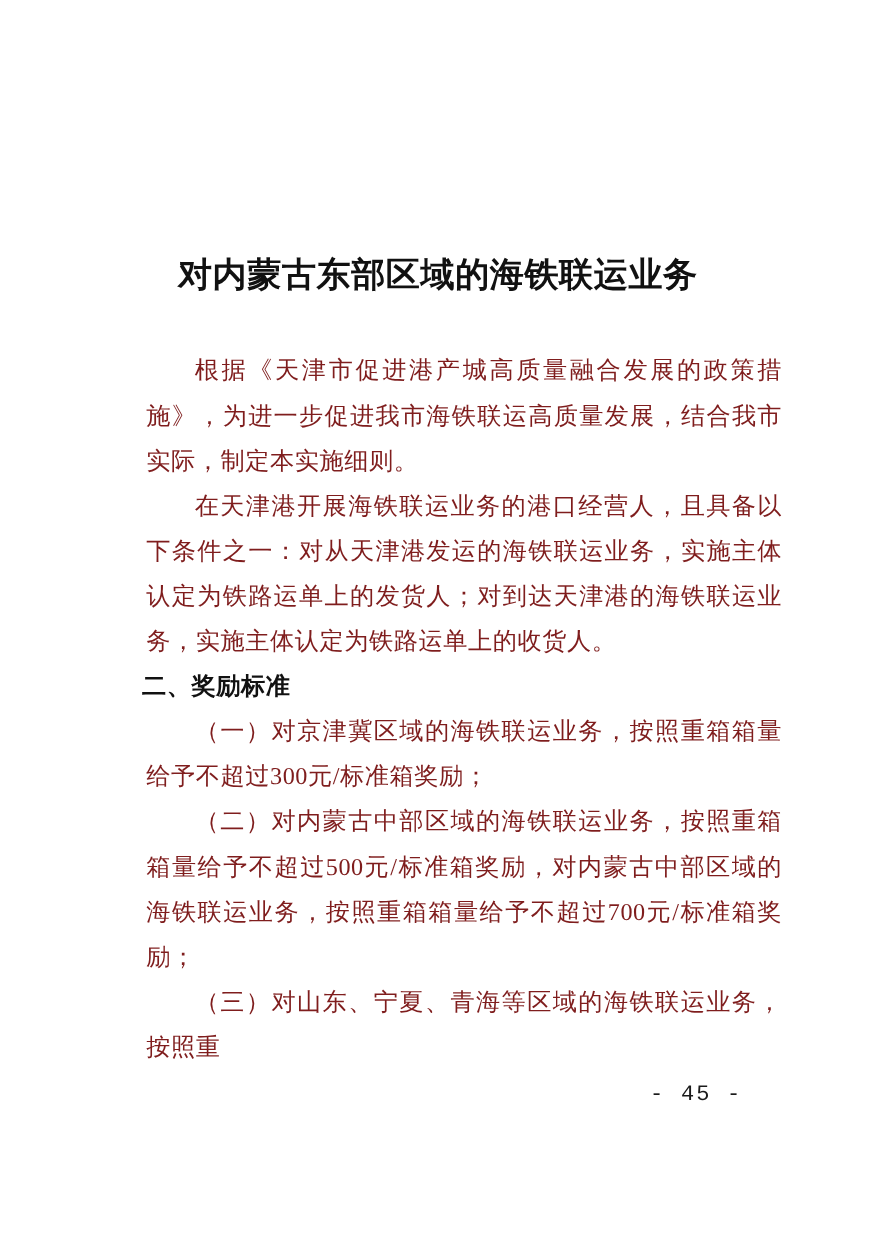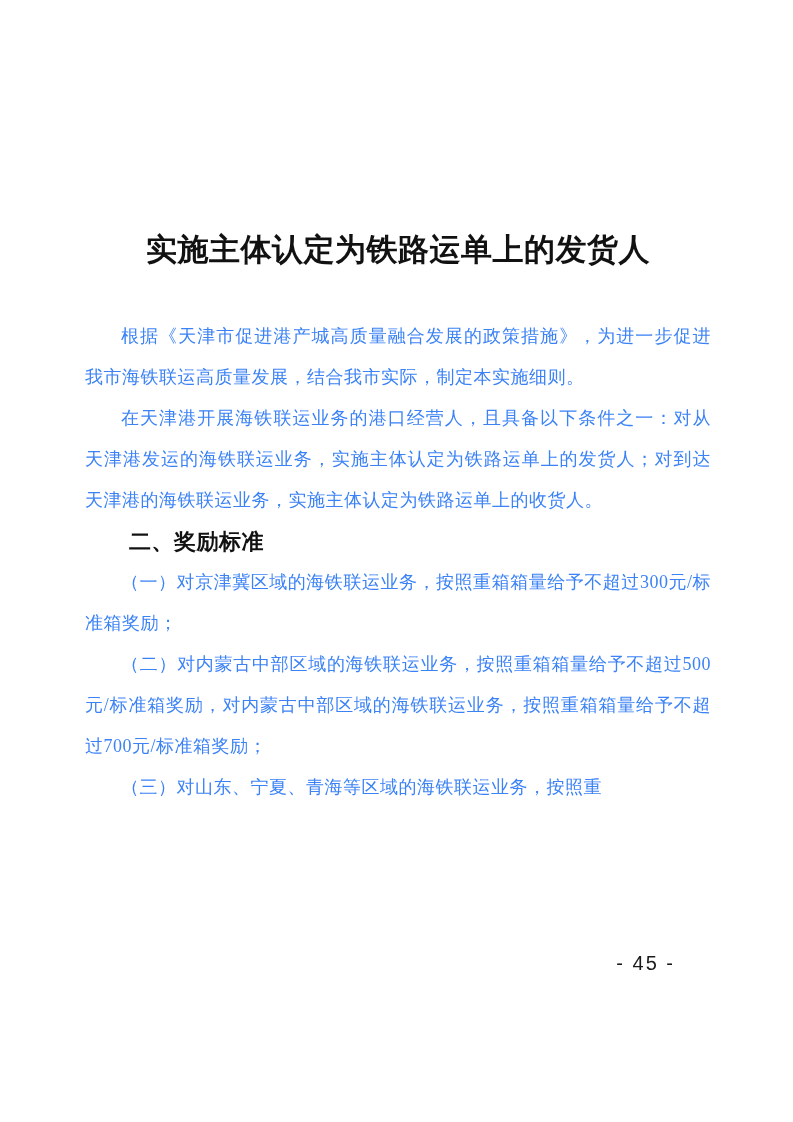--- a/index.html
+++ b/index.html
@@ -25,54 +25,55 @@
     font-family: "Liberation Sans", "DejaVu Sans", sans-serif;
     font-weight: bold;
     font-size: 31px;
     line-height: 44px;
     text-align: center;
     letter-spacing: 0.5px;
     color: #111;
     margin-bottom: 44px;
   }
   .para {
-    font-size: 18px;
+    font-size: 22px;
     line-height: 41px;
     text-align: justify;
     text-justify: inter-ideograph;
     text-indent: 2em;
-    color: #3b82f6;
+    color: #7f1d1d;
     letter-spacing: 0.5px;
+    margin-left: 48px;
   }
   .heading {
     font-family: "Liberation Sans", "DejaVu Sans", sans-serif;
     font-weight: bold;
     font-size: 22px;
     line-height: 41px;
     text-indent: 2em;
     color: #111;
     letter-spacing: 0.5px;
   }
   .page-number {
     position: absolute;
-    top: 952px;
+    top: 984px;
     right: 118px;
     font-size: 20px;
     letter-spacing: 2px;
     color: #1a1a1a;
-    font-family: Liberation Sans, sans-serif;
+    font-family: Liberation Mono, monospace;
   }
 </style>
 </head>
 <body>
 
 <div class="page">
   <div class="content">
 
-    <h1 class="doc-title">实施主体认定为铁路运单上的发货人</h1>
+    <h1 class="doc-title">对内蒙古东部区域的海铁联运业务</h1>
 
     <p class="para">根据《天津市促进港产城高质量融合发展的政策措施》，为进一步促进我市海铁联运高质量发展，结合我市实际，制定本实施细则。</p>
 
 
     <p class="para">在天津港开展海铁联运业务的港口经营人，且具备以下条件之一：对从天津港发运的海铁联运业务，实施主体认定为铁路运单上的发货人；对到达天津港的海铁联运业务，实施主体认定为铁路运单上的收货人。</p>
 
     <h2 class="heading">二、奖励标准</h2>
 
 
     <p class="para">（一）对京津冀区域的海铁联运业务，按照重箱箱量给予不超过300元/标准箱奖励；</p>

